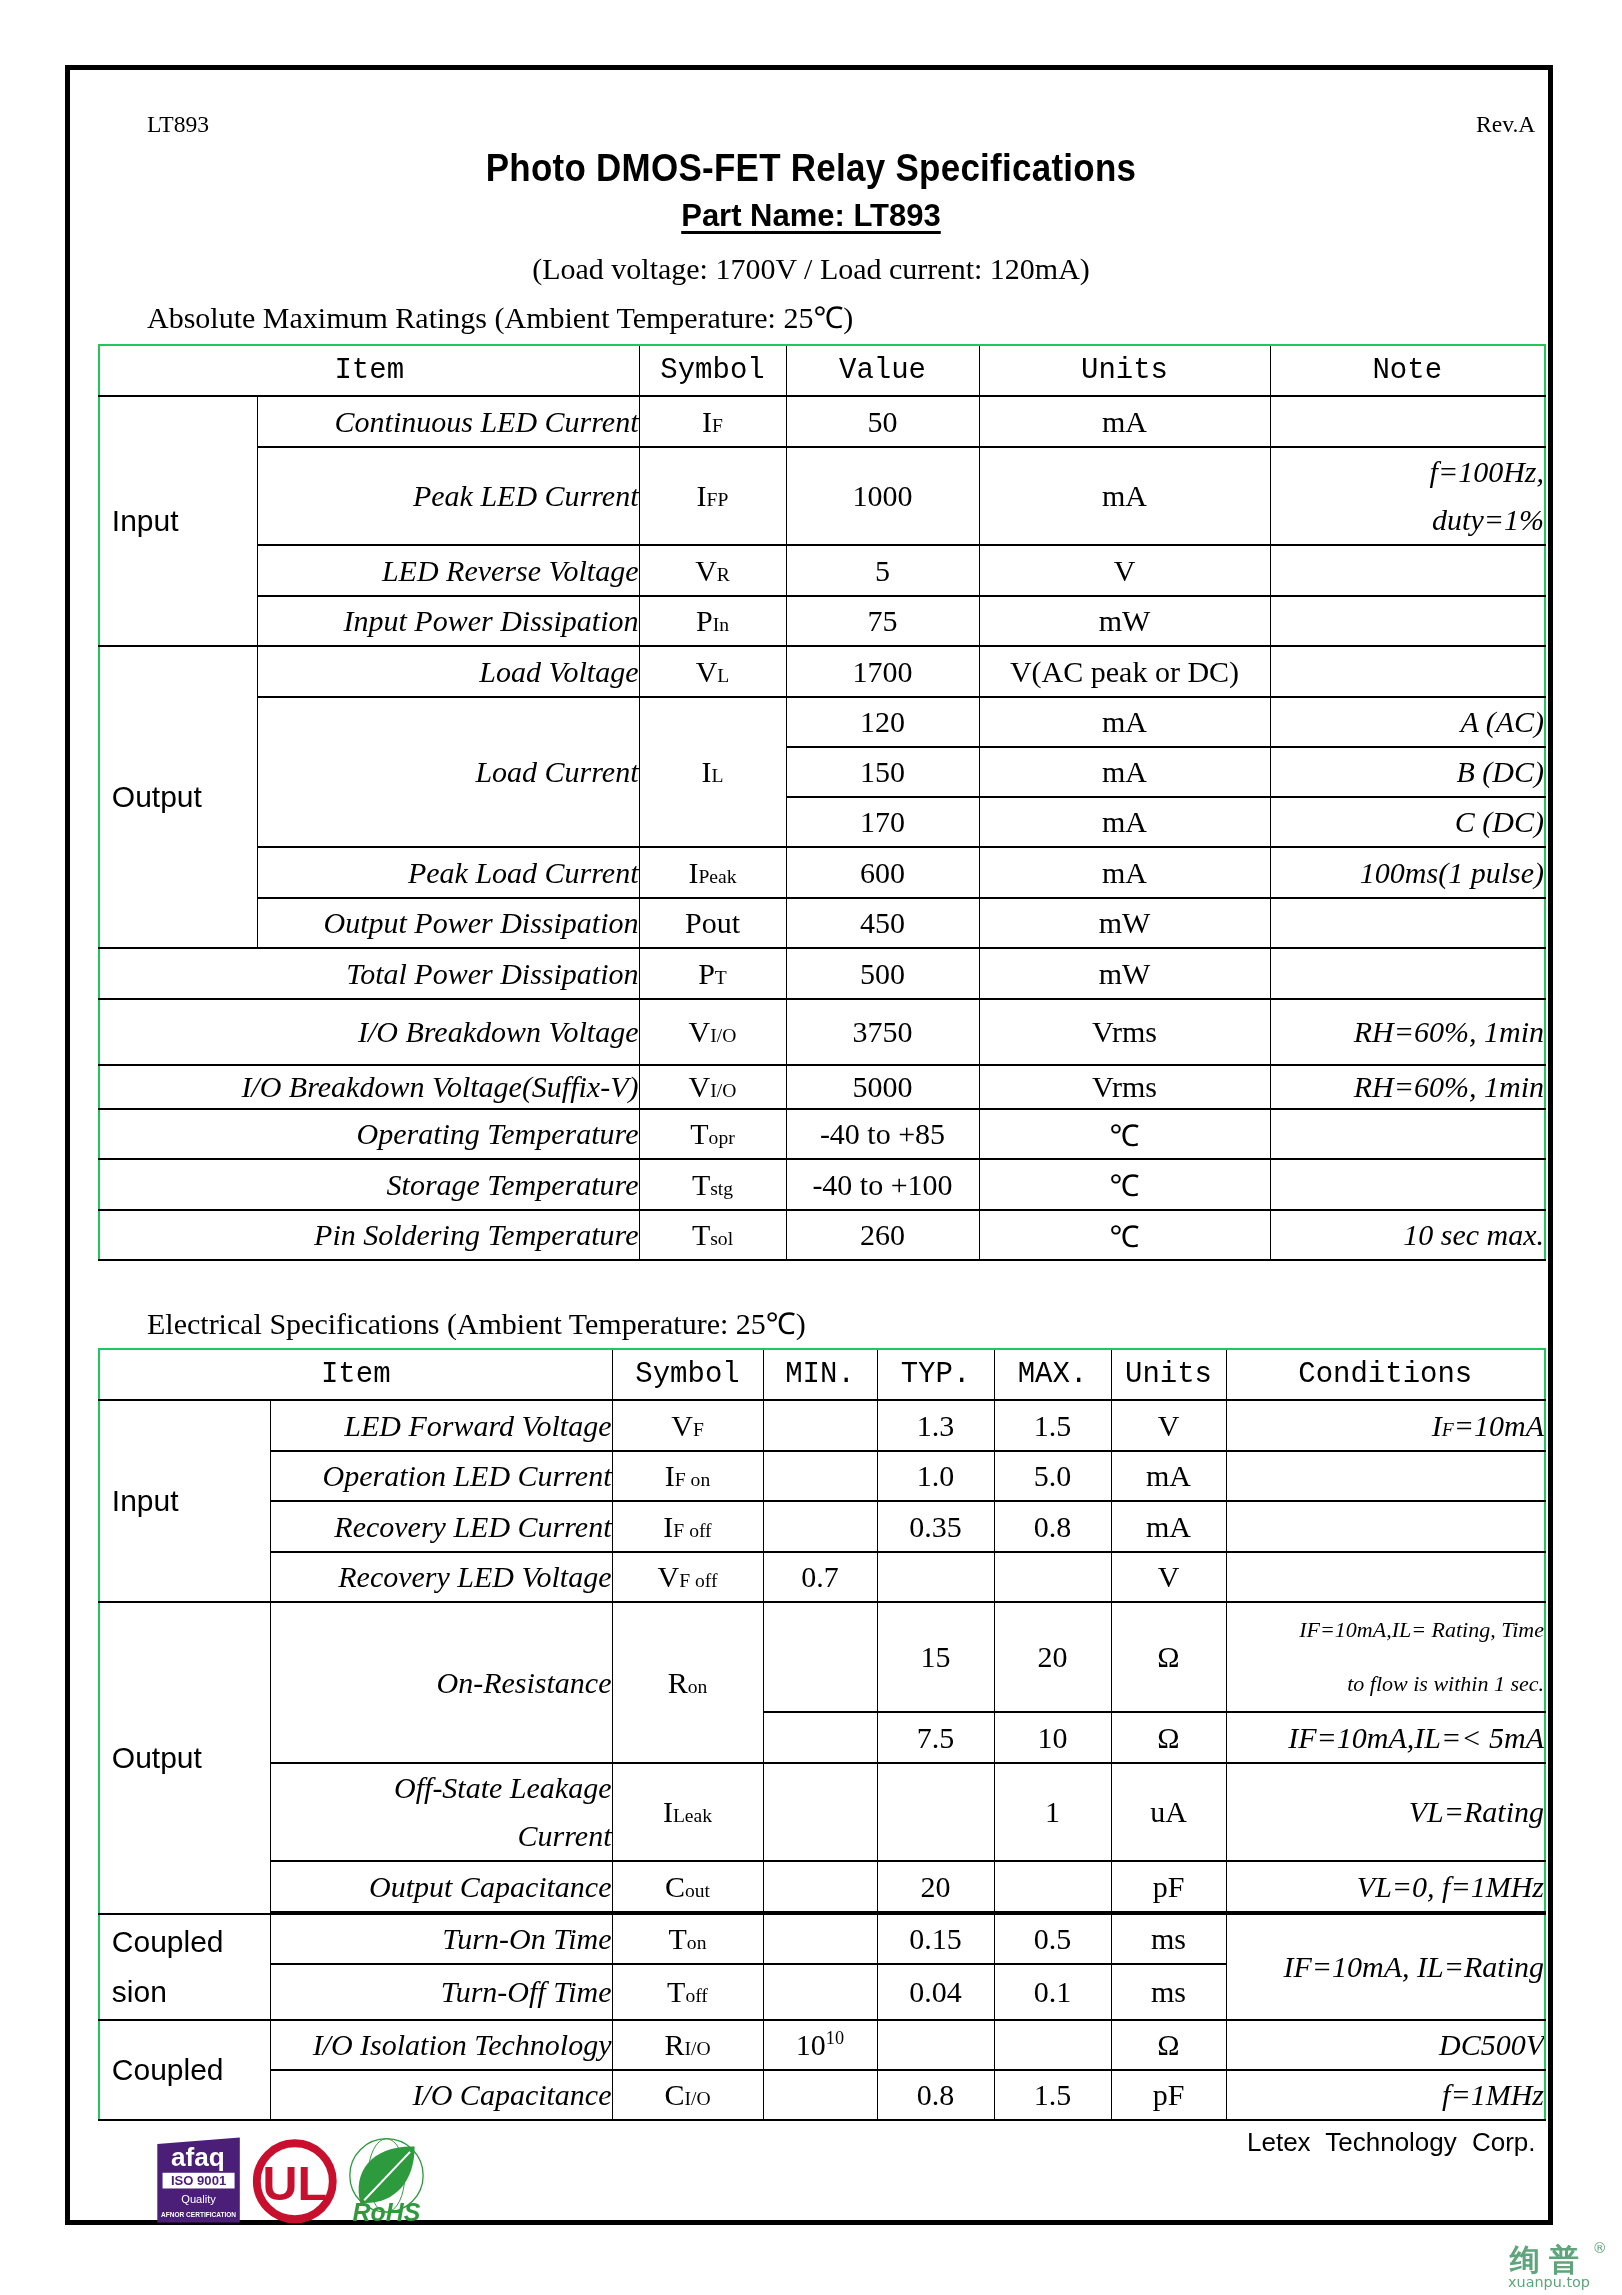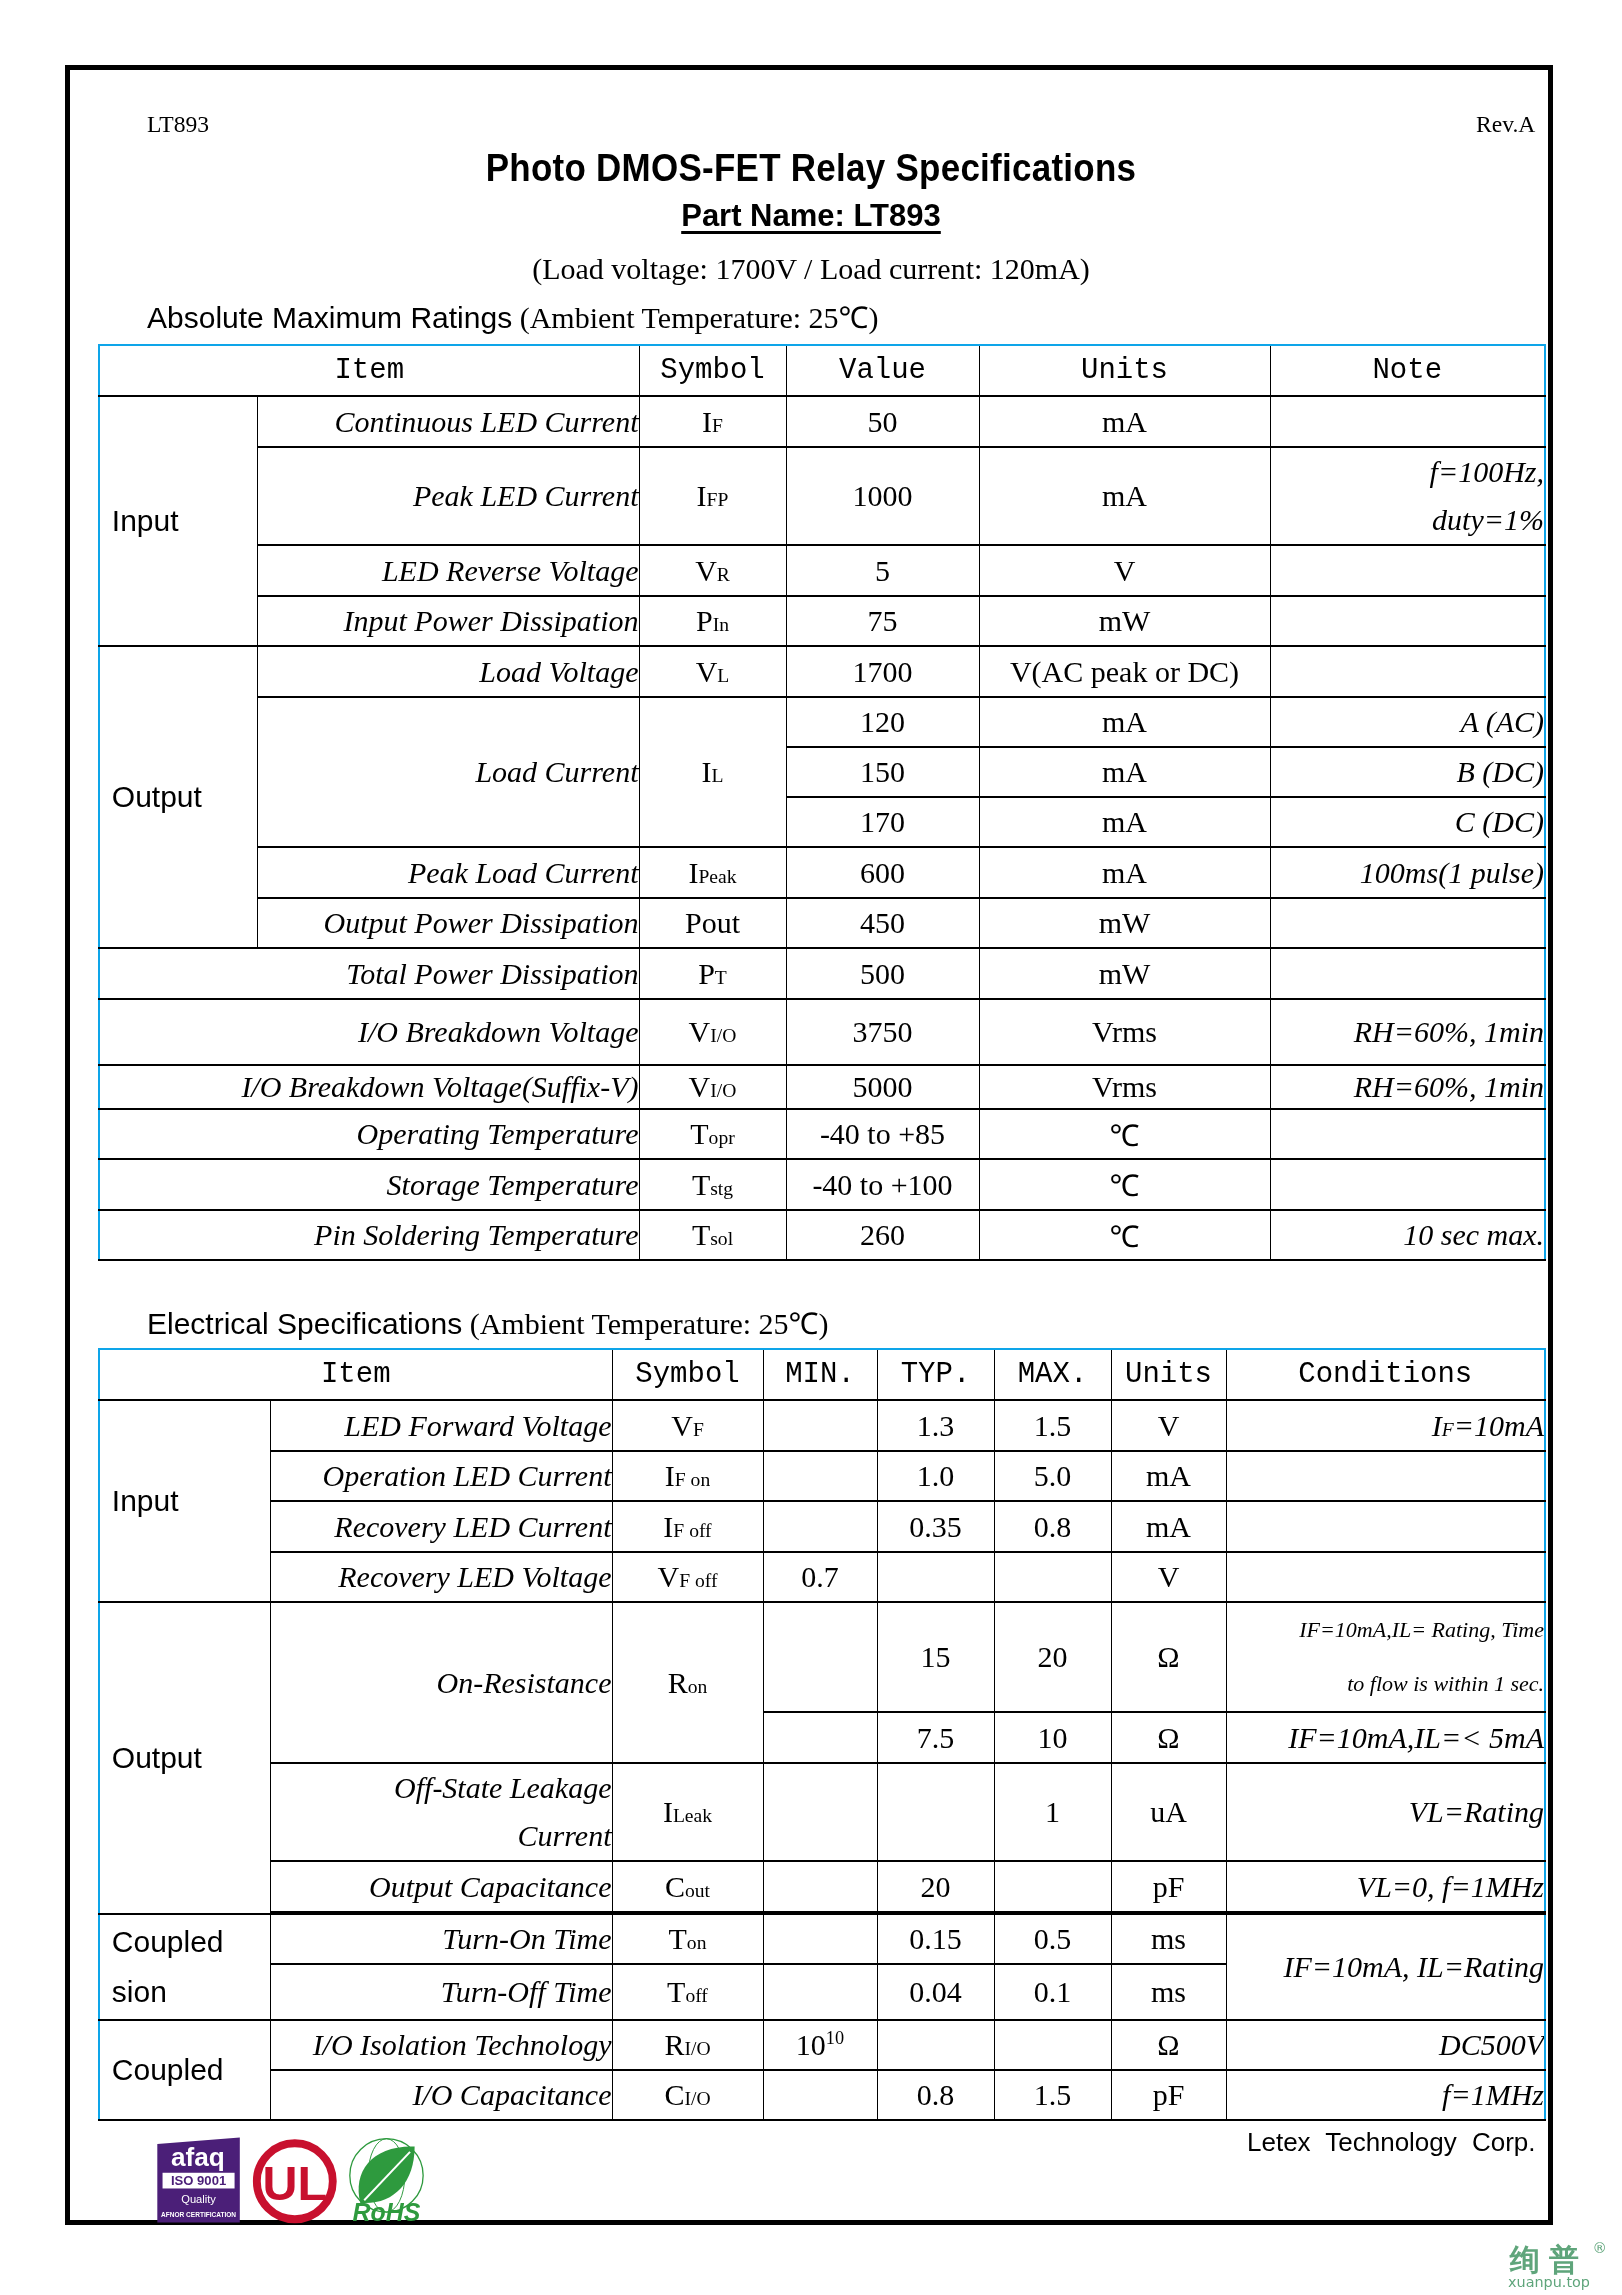--- a/index.html
+++ b/index.html
@@ -6,26 +6,26 @@
   body { width:1622px; height:2295px; position:relative; overflow:hidden; font-family:"Liberation Serif", serif; color:#000; }
   .frame { position:absolute; left:65px; top:65px; width:1478px; height:2150px; border:5.9px solid #000; }
   .abs { position:absolute; }
   .hdr-left { left:147px; top:111px; font-size:23.6px; }
   .hdr-right { left:1444px; top:111px; font-size:23.6px;margin-left:32px; }
   .title { left:0; width:1622px; top:147px; text-align:center; font-family:"Liberation Sans", sans-serif; font-weight:bold; font-size:38px; letter-spacing:0.3px; transform:scaleX(0.92); }
   .partname { left:0; width:1622px; top:198px; text-align:center; font-family:"Liberation Sans", sans-serif; font-weight:bold; font-size:31px; }
   .partname span { text-decoration:underline; text-decoration-thickness:3.3px; text-underline-offset:5.2px; }
   .subtitle { left:0; width:1622px; top:252px; text-align:center; font-size:30px; }
   .section { left:147px; font-size:30px; }
-  .section .sans { font-family:Liberation Sans, sans-serif; font-size:30px; }
+  .section .sans { font-family:Liberation Serif, serif; font-size:30px; }
   .section .serif { font-family:"Liberation Serif", serif; font-size:30px;margin-top:13px; }
   .sec1 { top:296px; }
   .sec2 { top:1302px; }
 
-  table.spec { position:absolute; left:98px; border-collapse:collapse; table-layout:fixed; border:2px solid #0ea5e9; }
+  table.spec { position:absolute; left:98px; border-collapse:collapse; table-layout:fixed; border:2px solid #22c55e; }
   table.spec td, table.spec th { border:1px solid #000; padding:0; font-size:30px; font-weight:normal; vertical-align:middle; overflow:hidden; }
   table.spec tr { border-bottom:2px solid #000; }
   table.spec th { font-family:"Liberation Mono", monospace; font-size:29px; letter-spacing:0px; transform:none; }
   .c { text-align:center; }
   .l { text-align:right; padding-left:13px !important;font-style:italic; }
   .grp { font-family:"Liberation Sans", sans-serif; font-size:30px; text-align:left; padding-left:11.8px !important; }
   .small { font-size:22px !important; line-height:54px; }
   sub { font-size:19.6px; vertical-align:baseline; }
   sup { font-size:18.3px; }
   .t1 { top:344px; }

